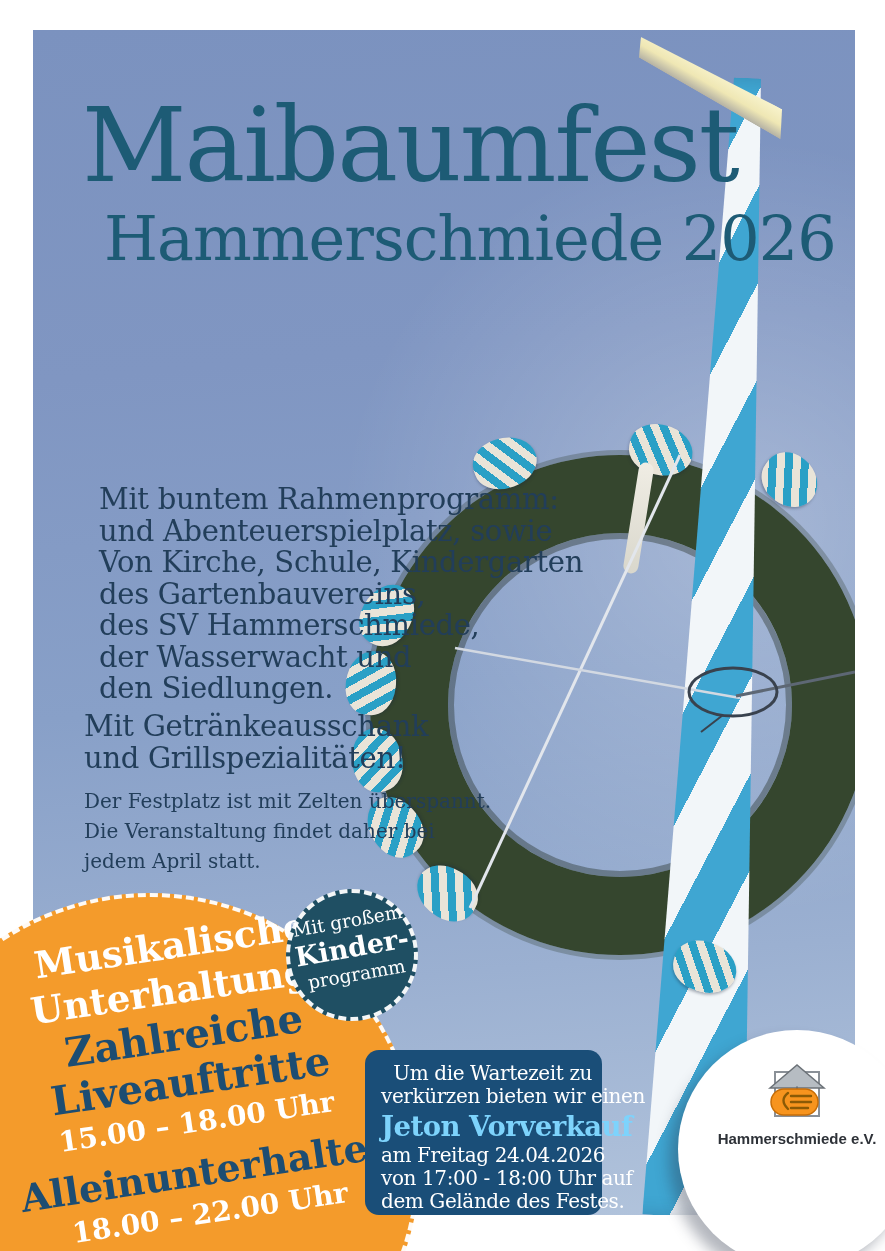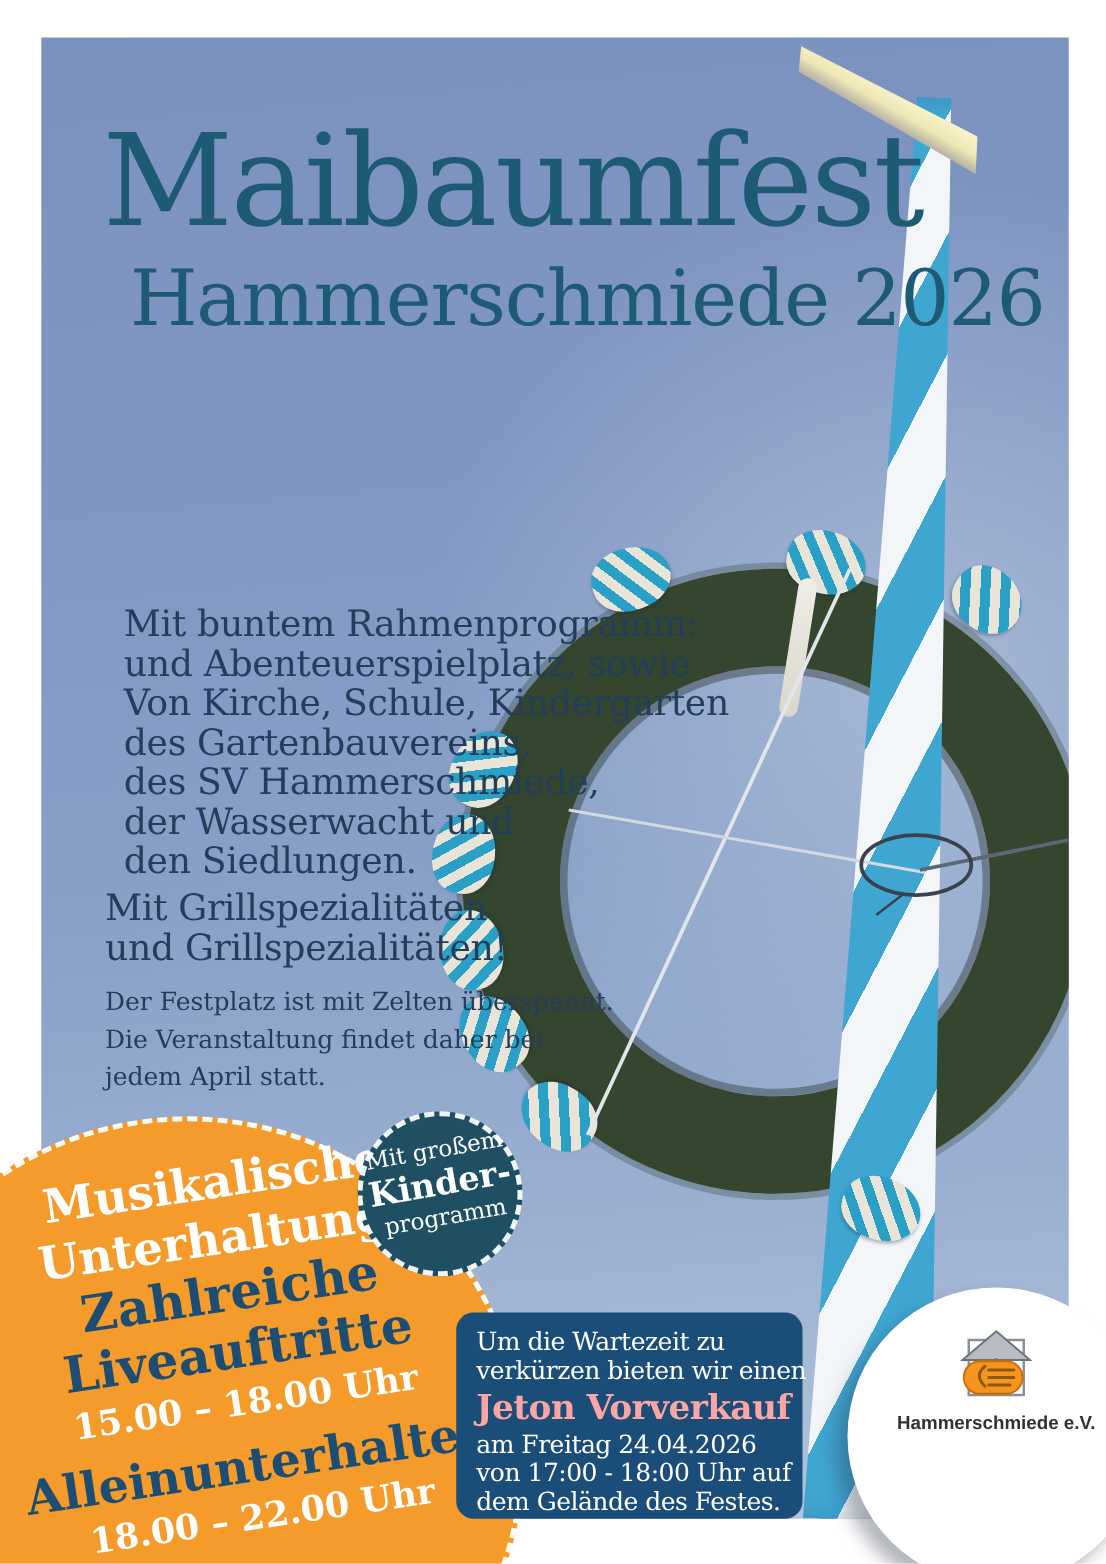--- a/index.html
+++ b/index.html
@@ -90,25 +90,25 @@
   }
   .kids-text {
     position:absolute; left:0; top:16px; width:124px; text-align:center; color:#fff;
     transform:rotate(-10deg);
   }
   .k-small { font-size:18.5px; line-height:24px; }
   .k-big   { font-size:27px; line-height:30px; font-weight:bold; }
 
   
   .ticket-box {
-    position:absolute; left:365px; top:1050px; width:277px; height:165px; z-index:11;
-    background:#1a4e78; border-radius:14px; padding:12px 10px 12px 16px; color:#fff;
+    position:absolute; left:365px; top:1050px; width:237px; height:165px; z-index:11;
+    background:#1a4e78; border-radius:14px; padding:12px 10px 12px 16px; color:#fff;text-align:right;
   }
   .t-intro  { font-size:20px; line-height:23px; letter-spacing:-0.4px; white-space:nowrap; }
-  .t-high   { font-size:27.5px; line-height:32px; font-weight:bold; color:#fca5a5; margin:2px 0; letter-spacing:-0.5px; white-space:nowrap; }
+  .t-high   { font-size:27.5px; line-height:32px; font-weight:bold; color:#7dd3fc; margin:2px 0; letter-spacing:-0.5px; white-space:nowrap; }
   .t-detail { font-size:20px; line-height:23px; letter-spacing:-0.4px; white-space:nowrap; }
 
   
   .logo-circle {
     position:absolute; left:678px; top:1030px; width:238px; height:238px; z-index:12;
     background:#ffffff; border-radius:50%;
     box-shadow:-9px 10px 14px rgba(40,50,70,.35);
     display:flex; flex-direction:column; align-items:center;
     font-family:"Liberation Sans", sans-serif;
   }
@@ -155,21 +155,21 @@
     <div>Mit buntem Rahmenprogramm:</div>
     <div>und Abenteuerspielplatz, sowie</div>
     <div>Von Kirche, Schule, Kindergarten</div>
     <div>des Gartenbauvereins,</div>
     <div>des SV Hammerschmiede,</div>
     <div>der Wasserwacht und</div>
     <div>den Siedlungen.</div>
   </div>
 
   <div class="cater-block">
-    <div>Mit Grillspezialitäten</div>
+    <div>Mit Getränkeausschank</div>
     <div>und Grillspezialitäten!</div>
   </div>
 
   <div class="weather-block">
     <div>Der Festplatz ist mit Zelten überspannt.</div>
     <div>Die Veranstaltung findet daher bei</div>
     <div>jedem April statt.</div>
   </div>
 
   <div class="music-circle stitched"></div>

